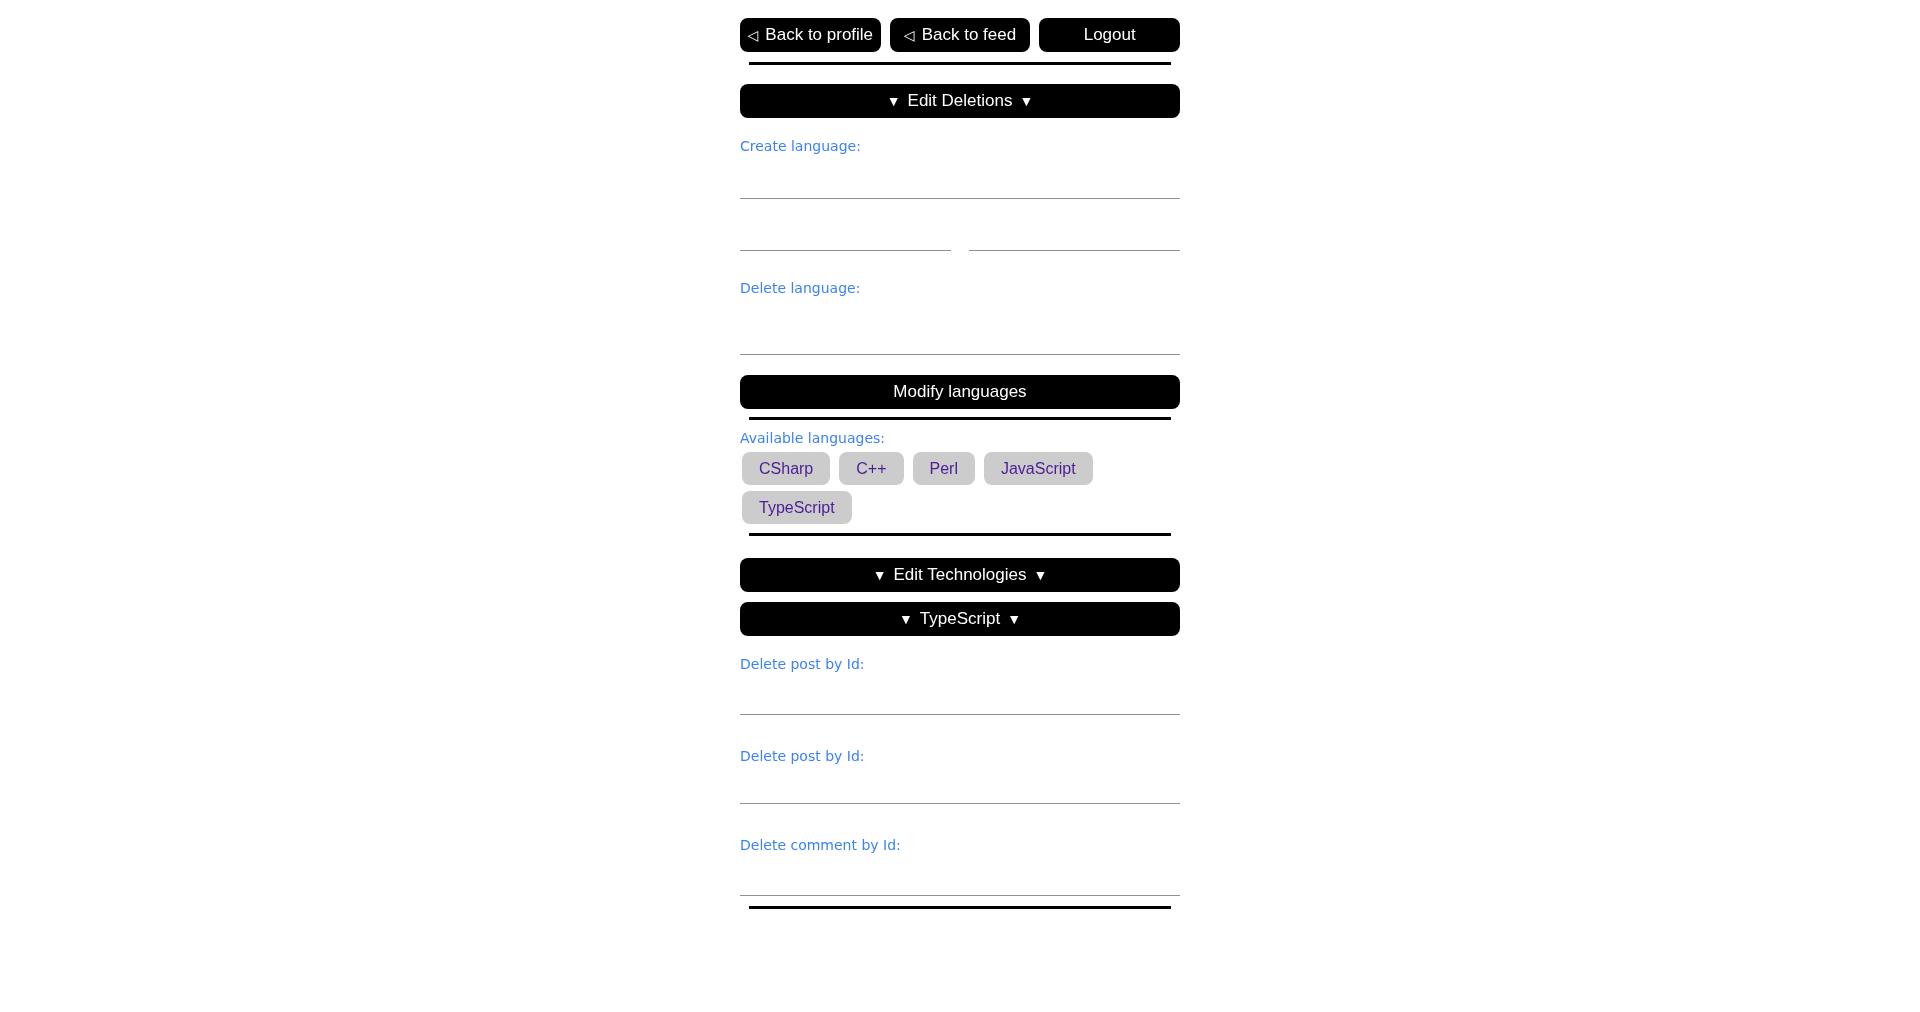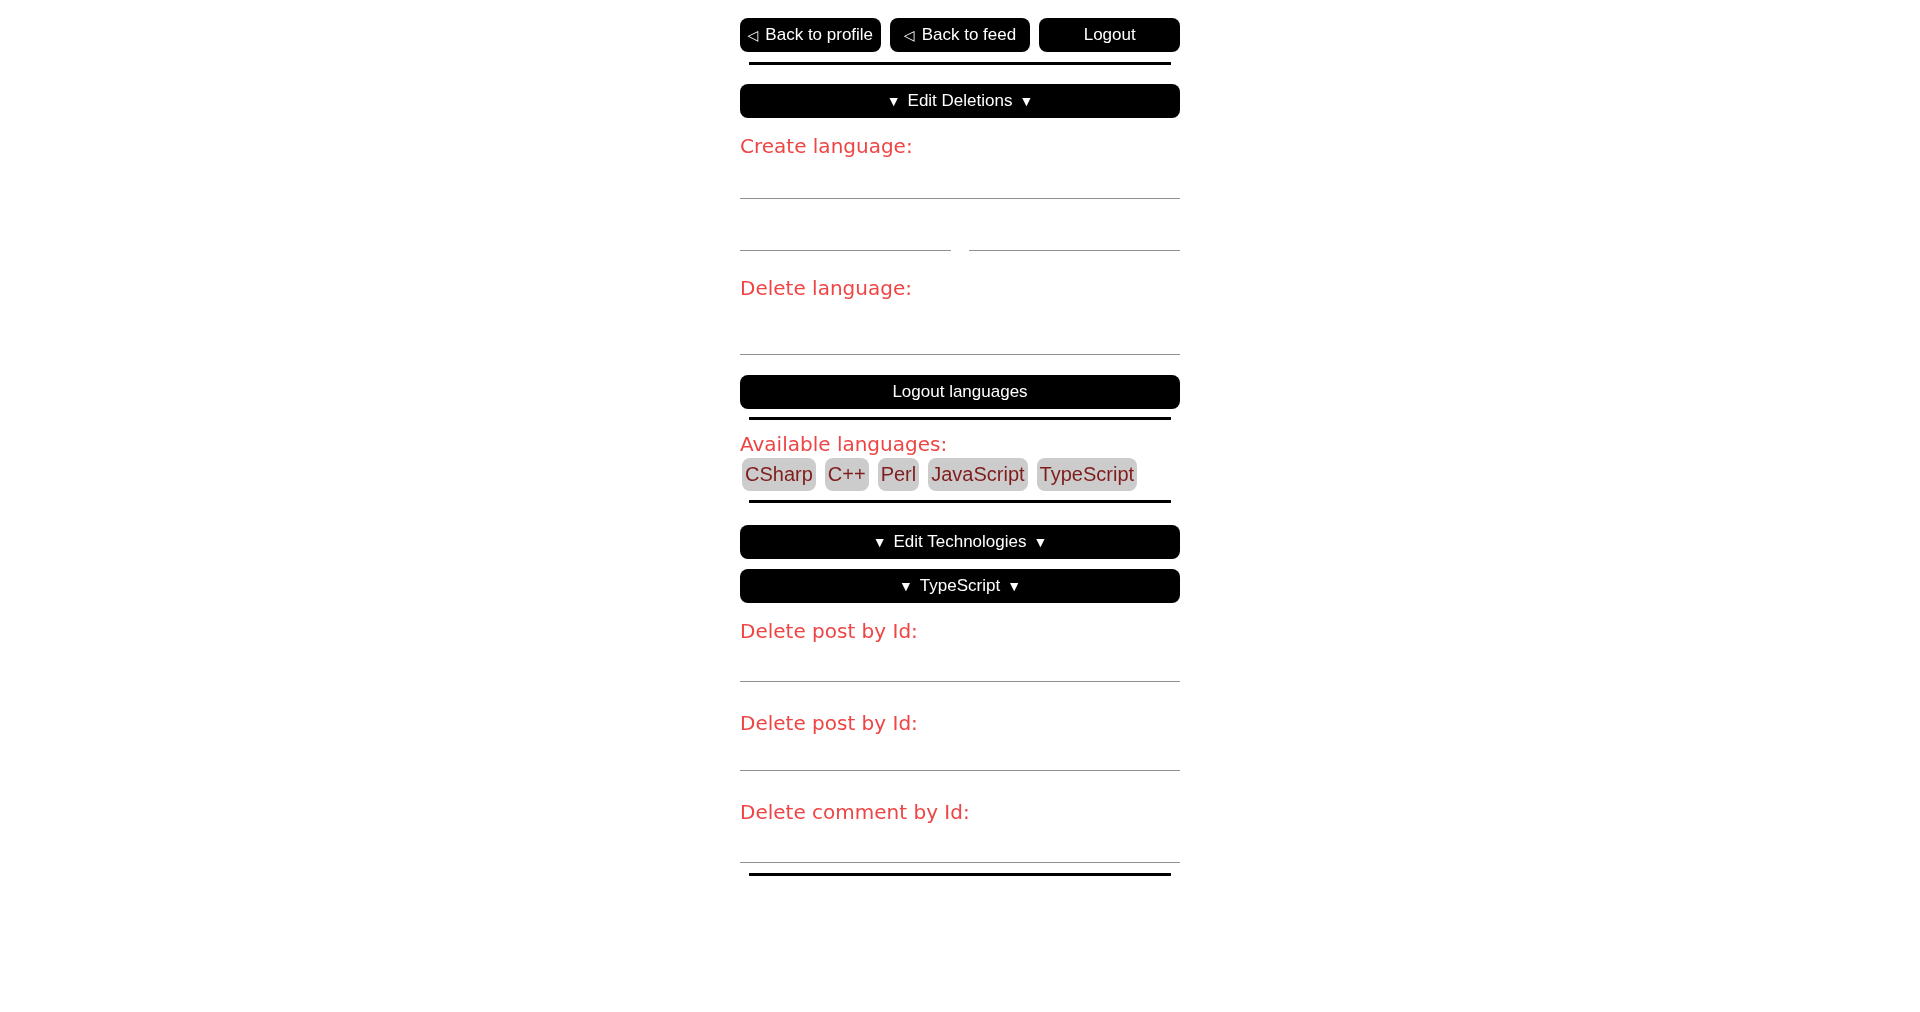--- a/index.html
+++ b/index.html
@@ -43,23 +43,23 @@
     border-top: 3px solid #000000;
     width: 422px;
     margin: 10px auto 0;
   }
   hr.thick.mt8 { margin-top: 8px; }
   hr.thick.mt9 { margin-top: 9px; }
   
   .field-label {
     display: block;
     font-family: "DejaVu Sans", sans-serif;
-    font-size: 20px;
+    font-size: 14px;
     line-height: 23px;
-    color: #ef4444;
+    color: #3b82f6;
   }
   
   .underline-input {
     display: block;
     width: 100%;
     border: 0;
     border-bottom: 1px solid #909090;
     border-radius: 0;
     background: transparent;
     outline: none;
@@ -79,31 +79,31 @@
   .tags {
     display: flex;
     flex-wrap: wrap;
     gap: 6px 9px;
     margin-top: 2px;
     padding-left: 2px;
   }
   .tag {
     display: inline-block;
     background: #cccccc;
-    color: #7f1d1d;
+    color: #4c1d95;
     border-radius: 8px;
-    padding: 5px 3px;
+    padding: 5px 17px;
     font-family: "Liberation Sans", sans-serif;
-    font-size: 20px;
+    font-size: 16px;
     line-height: 23px;
   }
   
   .mt10 { margin-top: 10px; }
   .mt12 { margin-top: 26px; }
-  .mt13 { margin-top: 13px; }
+  .mt13 { margin-top: 7px; }
   .mt14 { margin-top: 14px; }
   .mt17 { margin-top: 17px; }
   .mt19 { margin-top: 19px; }
   .mt20 { margin-top: 20px; }
   .mt22 { margin-top: 22px; }
   .mt29 { margin-top: 30px; }
 </style>
 </head>
 <body>
 
@@ -136,21 +136,21 @@
 
   <div class="split">
     <input class="underline-input h52" type="text" value="" style="">
     <input class="underline-input h52" type="text" value="" style="">
   </div>
 
   <label class="field-label mt12">Delete language:</label>
   <input class="underline-input h55" type="text" value="" style="">
 
   <button class="btn mt20">
-    <span>Logout languages</span>
+    <span>Modify languages</span>
   </button>
 
   <hr class="thick mt8">
 
   <label class="field-label mt13">Available languages:</label>
   <div class="tags">
     <span class="tag">CSharp</span>
     <span class="tag">C++</span>
     <span class="tag">Perl</span>
     <span class="tag">JavaScript</span>

